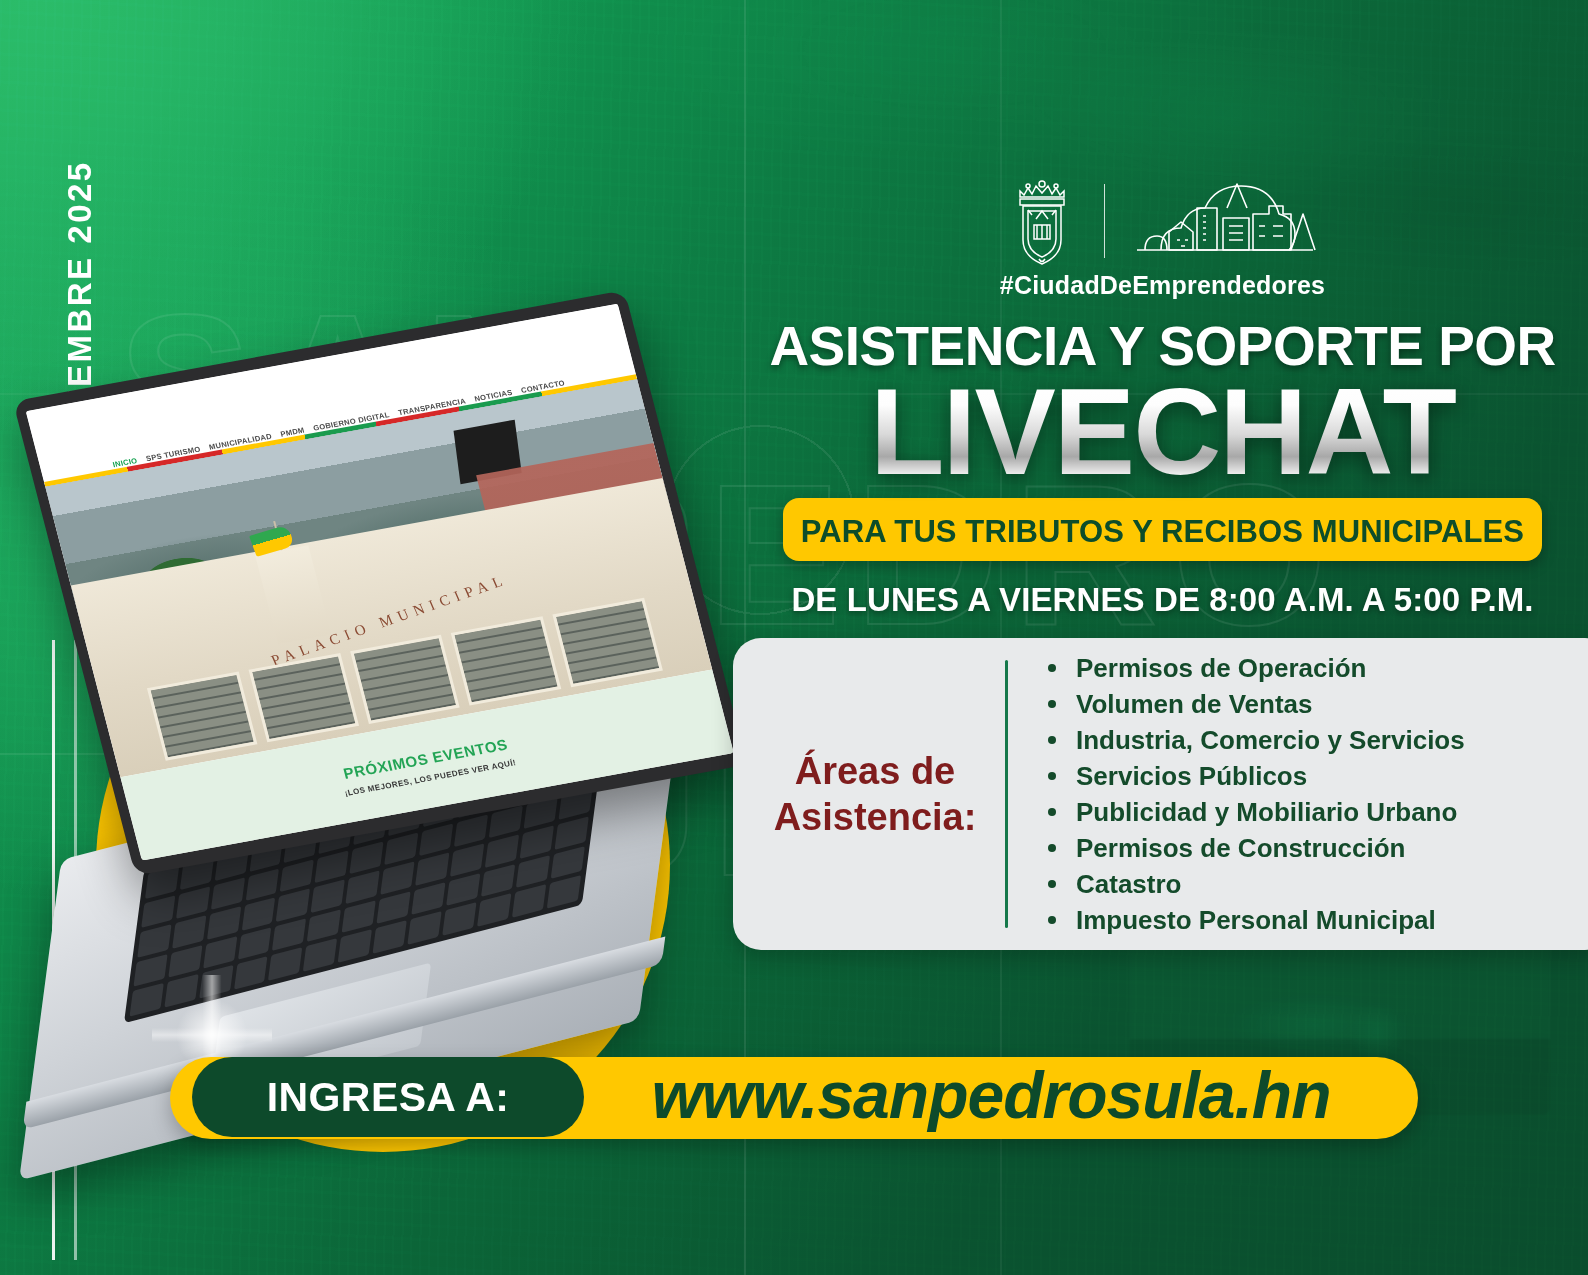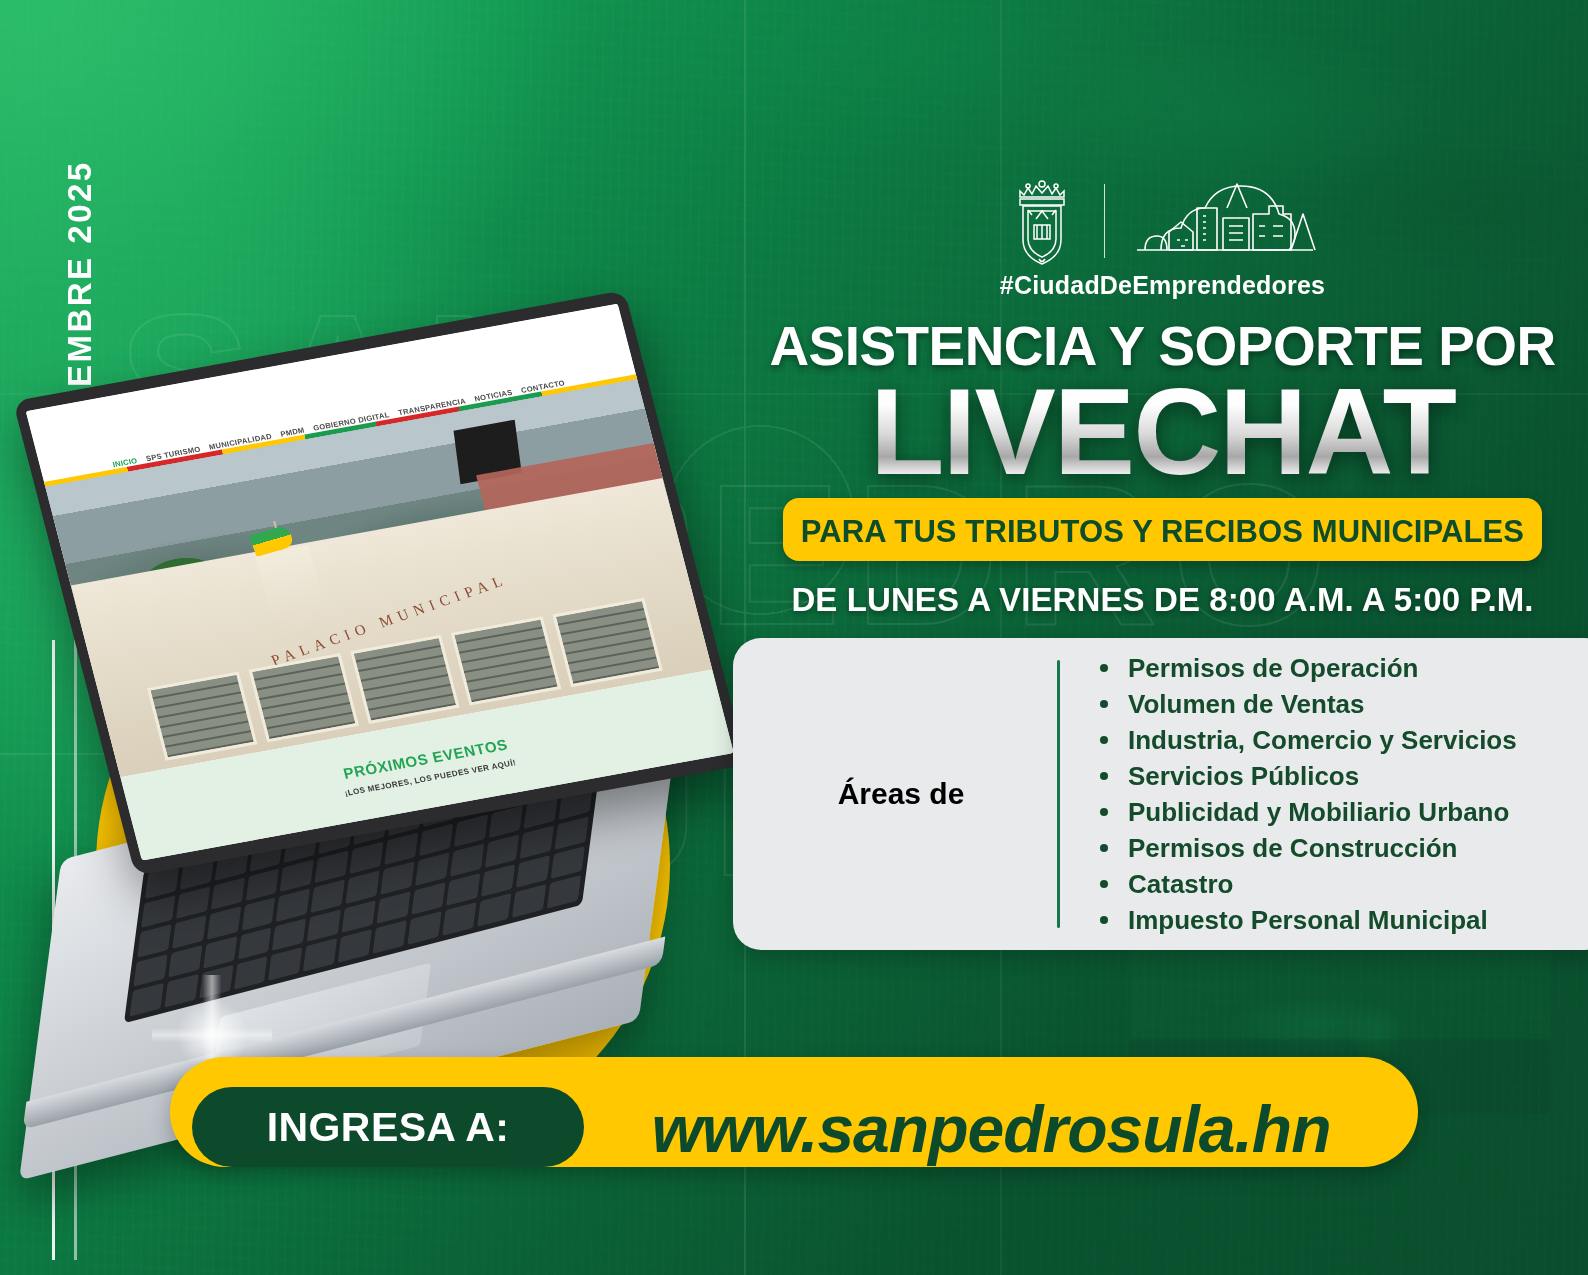--- a/index.html
+++ b/index.html
@@ -405,24 +405,24 @@
     position: absolute;
     left: 733px; top: 638px;
     width: 880px; height: 312px;
     background: #e8eaeb;
     border-radius: 28px;
     display: flex;
     align-items: center;
     box-shadow: 0 8px 22px rgba(0,0,0,.22);
   }
   .areas-label {
-    width: 324px;
+    width: 272px;
     text-align: center;
-    color: #000000;
-    font-size: 30px;
+    color: #7f1d1d;
+    font-size: 38px;
     font-weight: 700;
     line-height: 1.22;
     padding-left: 12px;
   }
   .areas-divider {
     width: 3px; height: 268px;
     background: #15784a;
     border-radius: 2px;
     margin: 0 10px 0 0;
   }
@@ -444,25 +444,25 @@
     content: "";
     position: absolute; left: 6px; top: 14px;
     width: 8px; height: 8px; border-radius: 50%;
     background: #144b2b;
   }
 
   
   .cta {
     position: absolute;
     left: 170px; top: 1057px;
-    width: 1248px; height: 110px;
+    width: 1248px; height: 82px;
     background: #FFC800;
     border-radius: 55px;
     display: flex;
-    align-items: flex-end;
+    align-items: flex-start;
     padding-left: 22px;
     box-shadow: 0 8px 20px rgba(0,0,0,.25);
   }
   .cta-pill {
     width: 392px; height: 80px;
     background: #0d4a2b;
     border-radius: 40px;
     display: flex; align-items: center; justify-content: center;
   }
   .cta-pill span {
@@ -688,20 +688,21 @@
     <div class="yellow-bar">
       <span>PARA TUS TRIBUTOS Y RECIBOS MUNICIPALES</span>
     </div>
 
     <div class="hours">DE LUNES A VIERNES DE 8:00 A.M. A 5:00 P.M.</div>
   </div>
 
   <div class="areas-panel">
     <div class="areas-label">
       <div>Áreas de</div>
+      <div>Asistencia:</div>
     </div>
     <div class="areas-divider"></div>
     <ul class="areas-list">
       <li>Permisos de Operación</li>
       <li>Volumen de Ventas</li>
       <li>Industria, Comercio y Servicios</li>
       <li>Servicios Públicos</li>
       <li>Publicidad y Mobiliario Urbano</li>
       <li>Permisos de Construcción</li>
       <li>Catastro</li>

